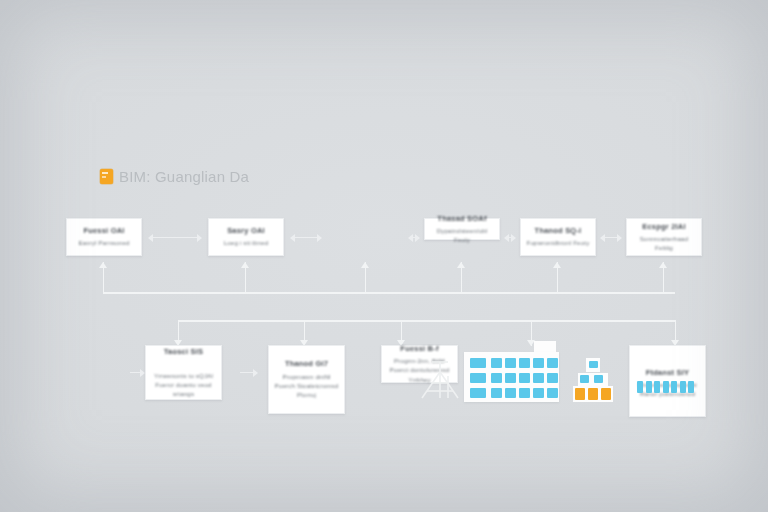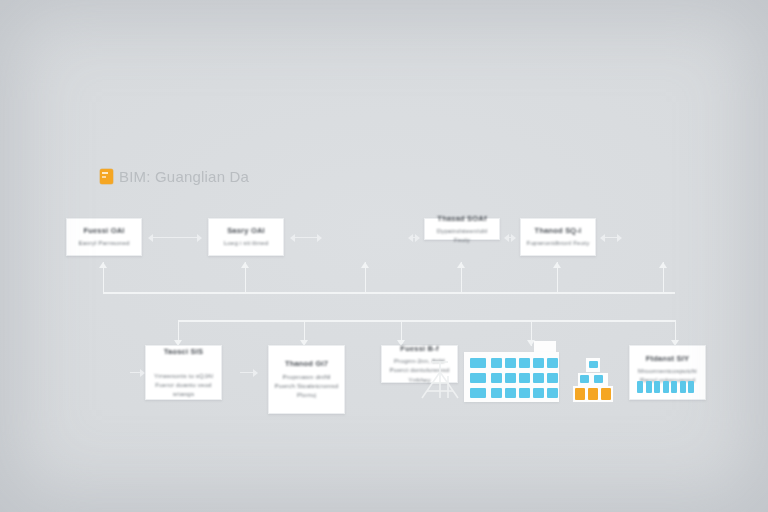--- a/index.html
+++ b/index.html
@@ -125,20 +125,24 @@
     <div class="bsub">Loeg i stt tbned</div>
   </div>
   <div class="node" style="left:424px;top:218px;width:76px;height:22px;">
     <div class="btitle">Thasad SOAf</div>
     <div class="bsub">Dypatrolsteen/ubl Feoly</div>
   </div>
   <div class="node" style="left:520px;top:218px;width:76px;height:38px;">
     <div class="btitle">Thanod SQ-l</div>
     <div class="bsub">Fupwronidbronl Feoty</div>
   </div>
+  <div class="node" style="left:626px;top:218px;width:76px;height:38px;">
+    <div class="btitle">Ecspgr 2lAl</div>
+    <div class="bsub">Sonnroatterhaad Feblig</div>
+  </div>
 
   <div class="harrow" style="left:148px;top:233px;width:54px;">
     <span class="tipL"></span>
     <span class="bar"></span>
     <span class="tipR"></span>
   </div>
   <div class="harrow" style="left:290px;top:233px;width:32px;">
     <span class="tipL"></span>
     <span class="bar"></span>
     <span class="tipR"></span>
@@ -224,21 +228,21 @@
   </div>
   <div class="node" style="left:268px;top:345px;width:77px;height:69px;">
     <div class="btitle">Thanod Gi7</div>
     <div class="bsub">Propmasm dntNl Puerch Stoaletcromsd Plorruj</div>
   </div>
   <div class="node" style="left:366px;top:345px;width:77px;height:38px;margin-left:15px;">
     <div class="btitle">Fuessi B-f</div>
     <div class="bsub">Progrm-2nn, BtlM Puerct dontuluremsd Yrrbhey</div>
   </div>
 
-  <div class="node" style="left:629px;top:345px;width:77px;height:55px;justify-content:flex-start;padding-top:8px;">
+  <div class="node" style="left:629px;top:345px;width:77px;height:72px;justify-content:center;padding-top:8px;">
     <div class="btitle">Ftdanst SIY</div>
     <div class="bsub">Mroormentcosputchi Ranol yoksmosnod</div>
   </div>
   <div class="bar-row" style="left:637px;top:381px;">
     <i style="width:6px;height:12px;"></i>
     <i style="width:6px;height:12px;"></i>
     <i style="width:6px;height:12px;"></i>
     <i style="width:6px;height:12px;"></i>
     <i style="width:6px;height:12px;"></i>
     <i style="width:6px;height:12px;"></i>

